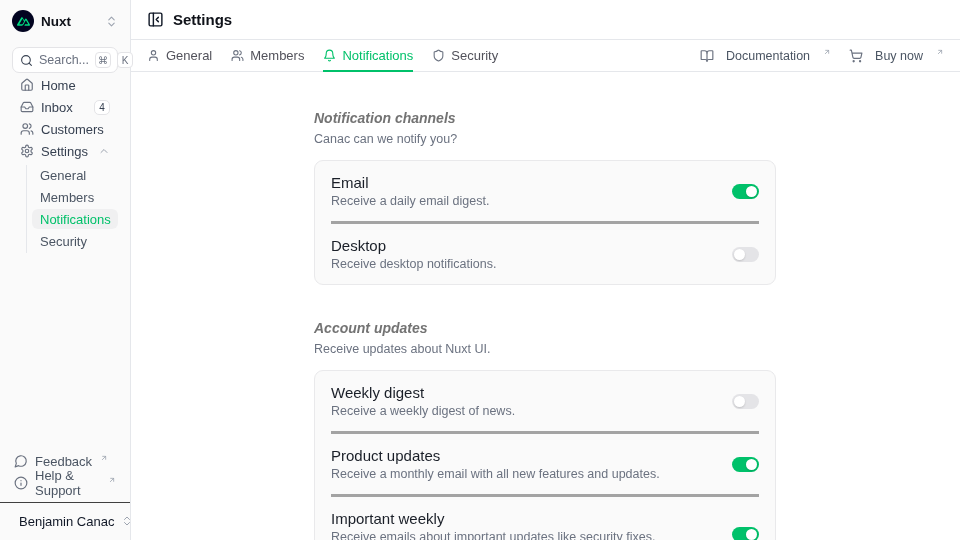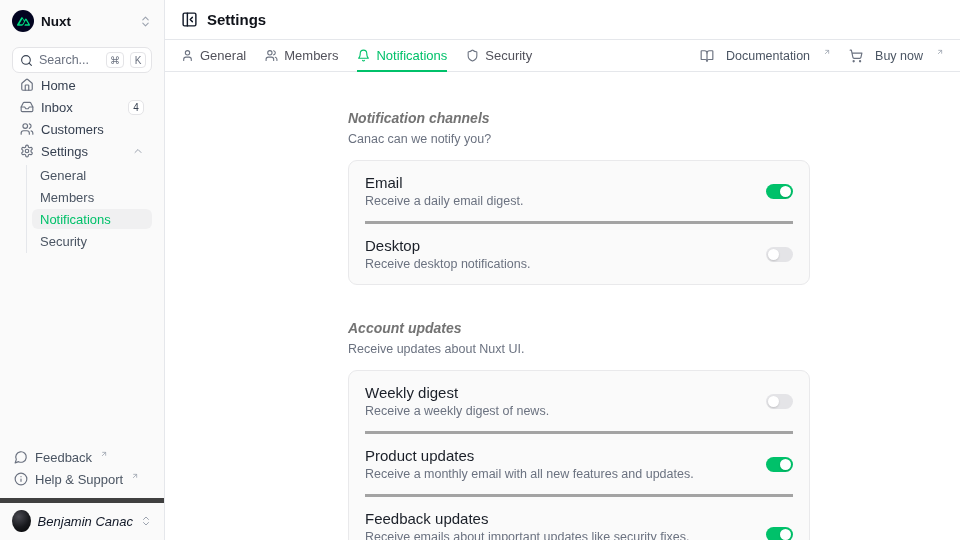--- a/index.html
+++ b/index.html
@@ -3,21 +3,21 @@
 <meta charset="utf-8">
 <style>
   * { margin:0; padding:0; box-sizing:border-box; }
   html,body { width:960px; height:540px; }
   body { font-family:"Liberation Sans", sans-serif; color:#111827; background:#fff; overflow:hidden; }
   svg { flex:none; display:block; }
 
   #screen { width:960px; height:540px; display:flex; background:#fff; }
 
   
-  .sidebar { width:165px; flex:none; background:#fafafa; border-right:1px solid #e5e7eb;
+  .sidebar { width:131px; flex:none; background:#fafafa; border-right:1px solid #e5e7eb;
              display:flex; flex-direction:column; padding:8px 12px 6px; }
   .sb-grow { flex:1 1 auto; }
 
   .team-picker { display:flex; align-items:center; gap:7px; height:26px; border-radius:6px; cursor:pointer; }
   .logo-circle { width:22px; height:22px; border-radius:50%; background:#020420; display:flex; align-items:center; justify-content:center; }
   .team-name { font-size:13.5px; font-weight:700; color:#0f1219; flex:1; }
   .muted-ico { color:#9ca3af; }
 
   .search { margin-top:13px; height:26px; background:#fff; border:1px solid #e4e4e7; border-radius:7px;
             display:flex; align-items:center; gap:6px; padding:0 5px 0 7px; cursor:text; }
@@ -37,22 +37,22 @@
   .subnav { margin:2px 0 0 14px; border-left:1px solid #e5e7eb; padding-left:5px; display:flex; flex-direction:column; }
   .sub-item { height:20px; margin-bottom:2px; display:flex; align-items:center; padding:0 8px; border-radius:6px;
               font-size:13px; font-weight:500; color:#4b5563; cursor:pointer; }
   .sub-item.active { background:#f0f0f1; color:var(--green); }
 
   .sb-link { display:flex; align-items:flex-start; gap:7px; height:22px; padding:0 2px; color:#4b5563;
              font-size:13px; cursor:pointer; align-items:center; }
   .sb-link .ico { color:#6b7280; }
   .ext { color:#9ca3af; margin:-7px 0 0 1px; }
 
-  .sb-user { border-top:5px solid #404040; margin:8px -12px 0; padding:7px 12px 2px;
-             display:flex; align-items:center; gap:7px; cursor:pointer;font-style:italic; }
+  .sb-user { border-top:1px solid #404040; margin:8px -12px 0; padding:7px 12px 2px;
+             display:flex; align-items:center; gap:7px; cursor:pointer; }
   .avatar { width:22px; height:22px; border-radius:50%;
             background:radial-gradient(circle at 35% 30%, #4a4a52 0%, #17181c 55%, #050507 100%); }
   .sb-user .name { flex:1; font-size:13px; font-weight:500; color:#111827; white-space:nowrap; }
 
   
   .main { flex:1; display:flex; flex-direction:column; min-width:0; }
   .topbar { height:40px; flex:none; border-bottom:1px solid #e5e7eb; display:flex; align-items:center; gap:9px; padding:0 16px; }
   .collapse-btn { color:#111827; cursor:pointer; display:flex; }
   .page-title { font-size:15px; font-weight:700; color:#0f1219; }
 
@@ -357,21 +357,21 @@
               <div class="row-text">
                 <div class="row-title">Product updates</div>
                 <div class="row-desc">Receive a monthly email with all new features and updates.</div>
               </div>
               <button class="toggle on">
                   <span class="thumb"></span>
                 </button>
             </div>
             <div class="row">
               <div class="row-text">
-                <div class="row-title">Feedback updates</div>
+                <div class="row-title">Important weekly</div>
                 <div class="row-desc">Receive emails about important updates like security fixes, maintenance, etc.</div>
               </div>
               <button class="toggle on">
                   <span class="thumb"></span>
                 </button>
             </div>
           </div>
         </section>
 
       </div>

